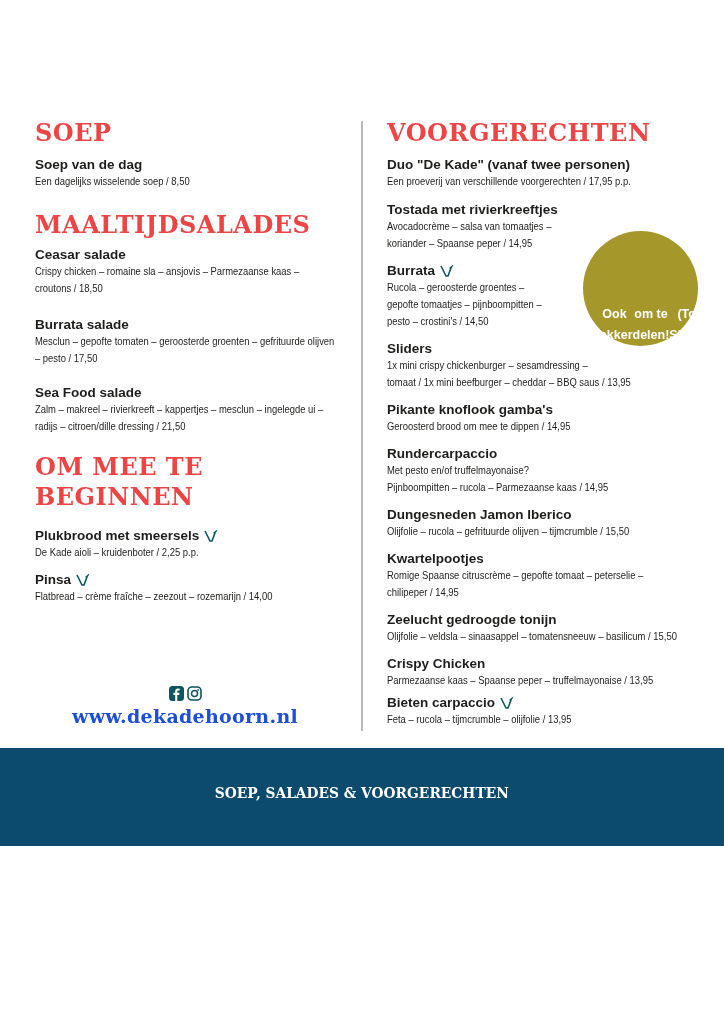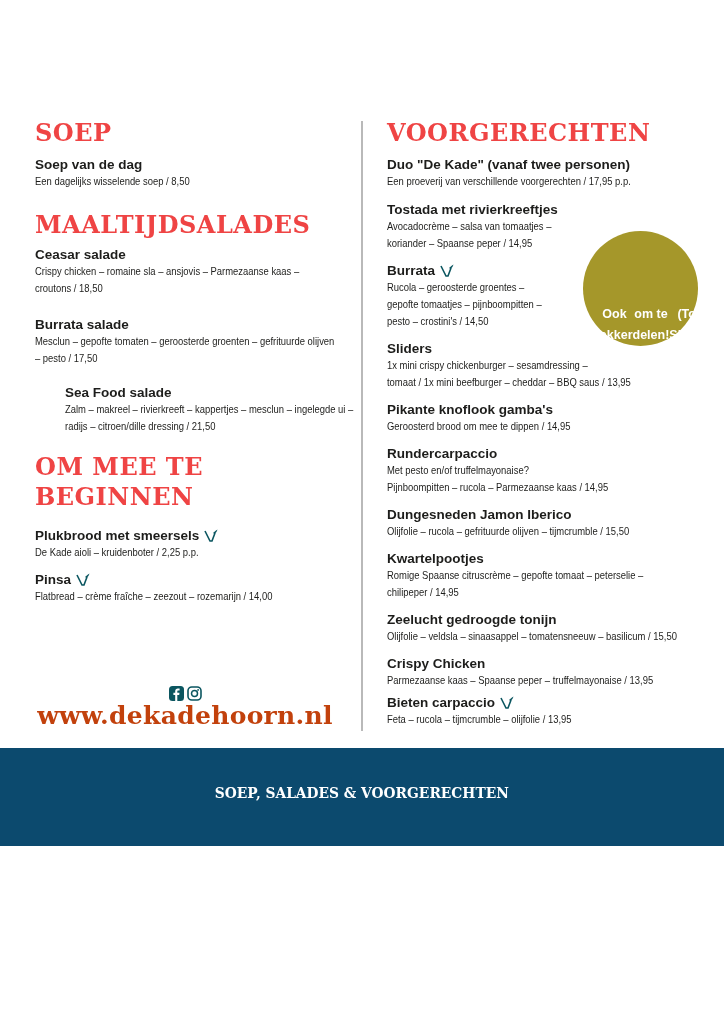--- a/index.html
+++ b/index.html
@@ -68,43 +68,43 @@
       width: 14px;
       height: 13px;
     }
 
     
     .l-soep { position: absolute; top: 0; }
     .l-soep-item { position: absolute; top: 38px; }
     .l-salades { position: absolute; top: 92px; }
     .l-ceasar { position: absolute; top: 128px; }
     .l-burrata { position: absolute; top: 198px; }
-    .l-seafood { position: absolute; top: 266px; margin-left: 30px; }
+    .l-seafood { position: absolute; top: 266px; }
     .l-begin { position: absolute; top: 334px; }
     .l-pluk { position: absolute; top: 409px; }
     .l-pinsa { position: absolute; top: 453px; }
 
     .social {
       position: absolute;
       left: 35px;
       top: 686px;
       width: 300px;
       text-align: center;
     }
     .social-icons {
       display: flex;
       justify-content: center;
       gap: 3px;
       margin-bottom: 3px;
     }
     .website {
       font-family: "DejaVu Serif", serif;
       font-weight: bold;
-      font-size: 25px;
-      color: #c2410c;
+      font-size: 19px;
+      color: #1d4ed8;
       letter-spacing: 0.3px;
       line-height: 24px;
     }
 
     
     .r-title { position: absolute; top: 0; }
     .r-item { position: absolute; left: 0; }
 
     .tip-circle {
       position: absolute;

